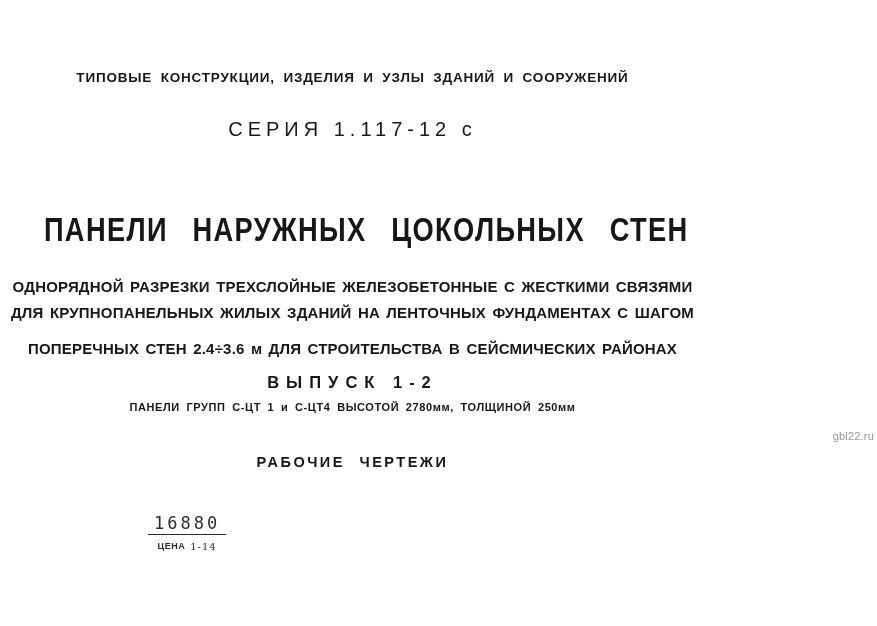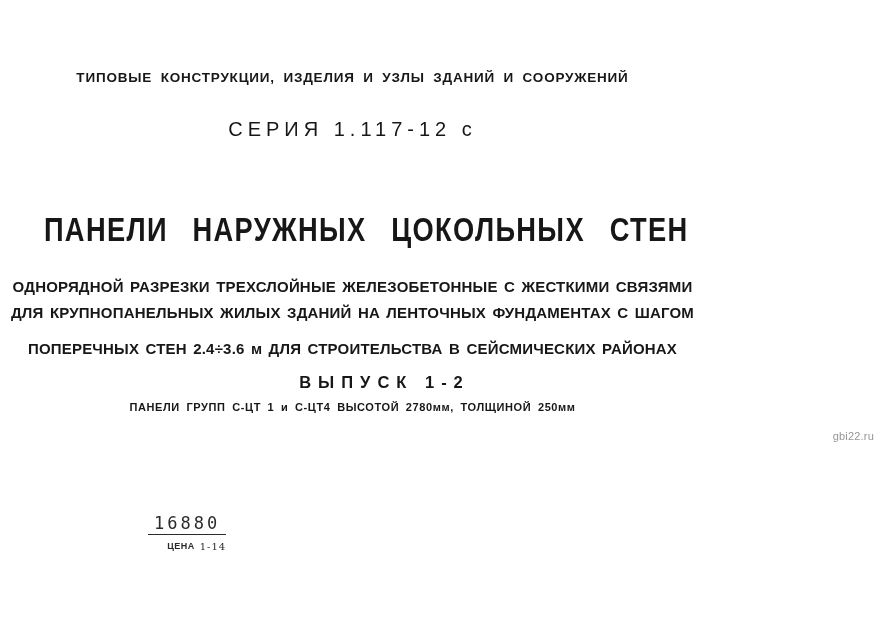--- a/index.html
+++ b/index.html
@@ -55,42 +55,41 @@
     word-spacing: 2px;
   }
   .desc-1 { top: 278px; }
   .desc-2 { top: 304px; }
   .desc-3 { top: 340px; }
   .issue-line {
     top: 373px;
     font-size: 16.5px;
     font-weight: 700;
     letter-spacing: 7px;
-    padding-left: 32px;
   }
   .panels-line {
     top: 401px;
     font-size: 11px;
     font-weight: 700;
     letter-spacing: 0.6px;
     word-spacing: 3px;
   }
   .drawings-line {
     top: 454px;
     font-size: 14.5px;
     font-weight: 700;
     letter-spacing: 2.5px;
     word-spacing: 8px;
   }
   .stamp {
     position: absolute;
     left: 148px;
     top: 514px;
     color: #2b2b2b;
-    text-align: right;
+    text-align: center;
   }
   .stamp-number {
     display: inline-block;
     font-family: "DejaVu Sans Mono", monospace;
     font-size: 17px;
     font-weight: 400;
     letter-spacing: 3px;
     padding: 0 6px 1px 6px;
     border-bottom: 1.5px solid #2b2b2b;
     line-height: 1.1;
@@ -138,20 +137,21 @@
   <div class="line desc-line desc-2">ДЛЯ КРУПНОПАНЕЛЬНЫХ ЖИЛЫХ ЗДАНИЙ НА ЛЕНТОЧНЫХ ФУНДАМЕНТАХ С ШАГОМ</div>
 
   <div class="line desc-line desc-1">ОДНОРЯДНОЙ РАЗРЕЗКИ ТРЕХСЛОЙНЫЕ ЖЕЛЕЗОБЕТОННЫЕ С ЖЕСТКИМИ СВЯЗЯМИ</div>
 
   <div class="line desc-line desc-3">ПОПЕРЕЧНЫХ СТЕН 2.4÷3.6 м ДЛЯ СТРОИТЕЛЬСТВА В СЕЙСМИЧЕСКИХ РАЙОНАХ</div>
 
   <div class="line issue-line">ВЫПУСК 1-2</div>
 
   <div class="line panels-line">ПАНЕЛИ ГРУПП С-ЦТ 1 и С-ЦТ4 ВЫСОТОЙ 2780мм, ТОЛЩИНОЙ 250мм</div>
 
+  <div class="line drawings-line">РАБОЧИЕ ЧЕРТЕЖИ</div>
 
   <div class="stamp">
     <div class="stamp-number">16880</div>
     <div class="stamp-price">
       <span class="stamp-price-label">ЦЕНА</span><span class="stamp-price-value">1-14</span>
     </div>
   </div>
 
   <div class="watermark">gbi22.ru</div>
 

